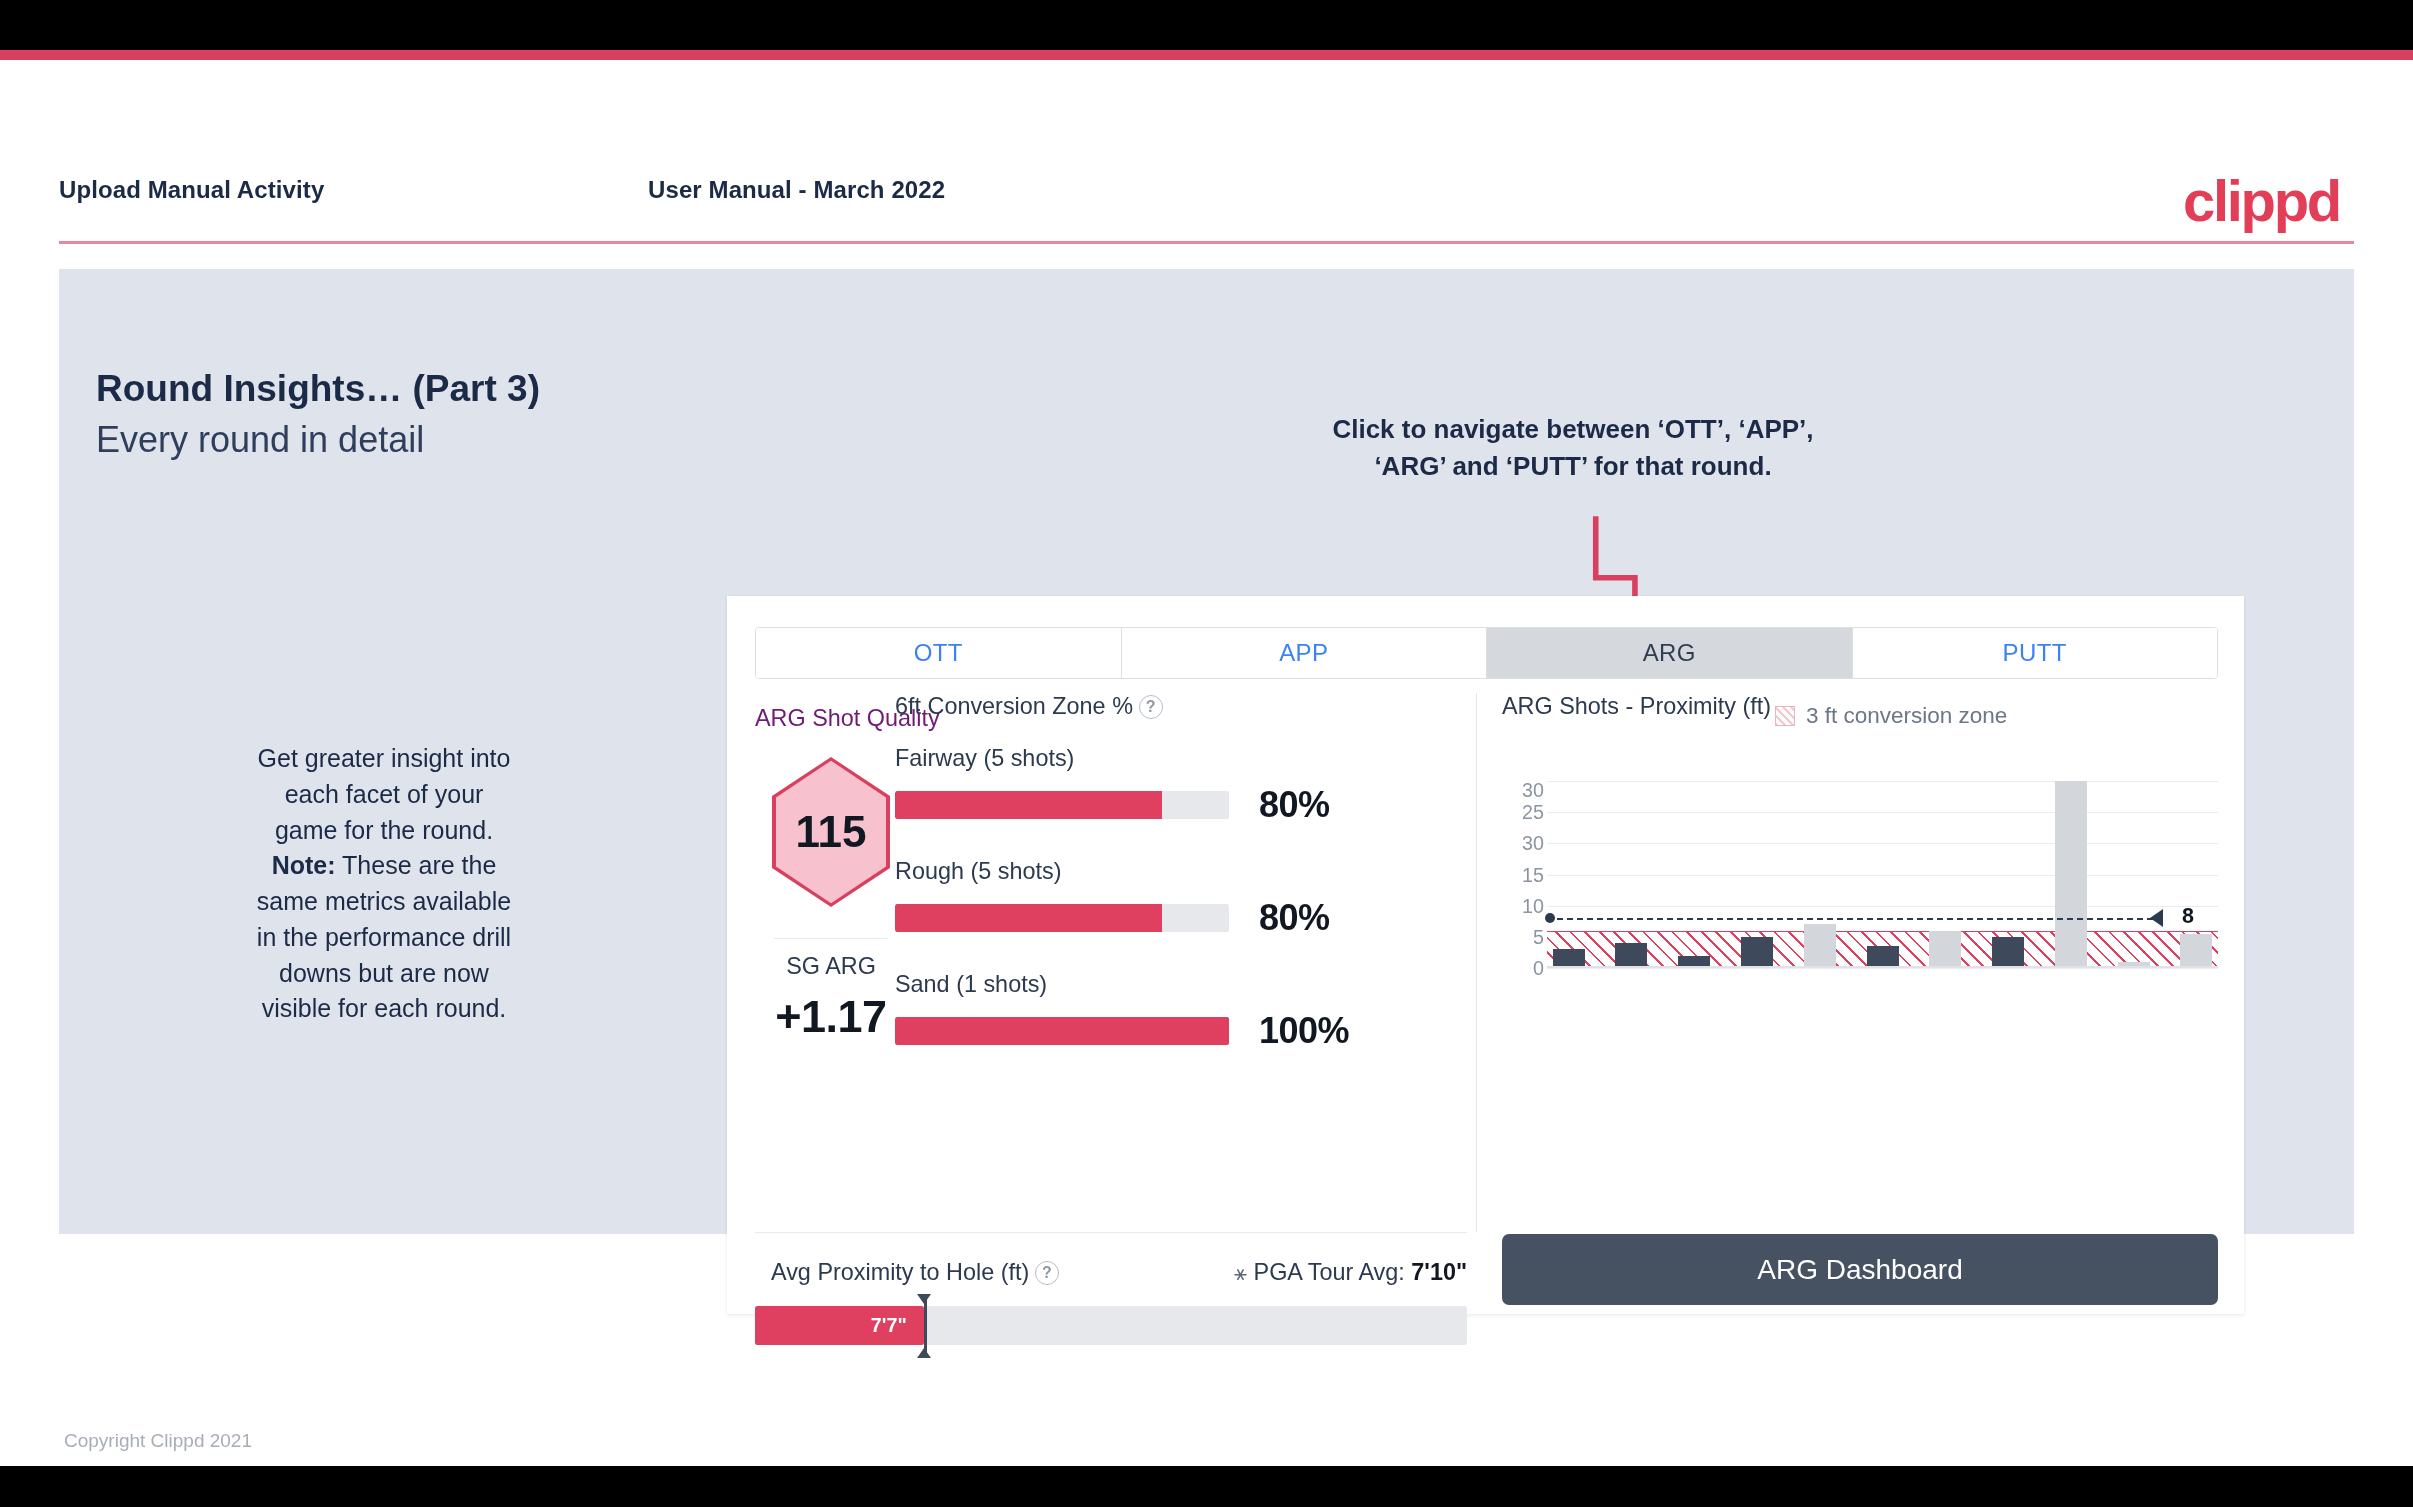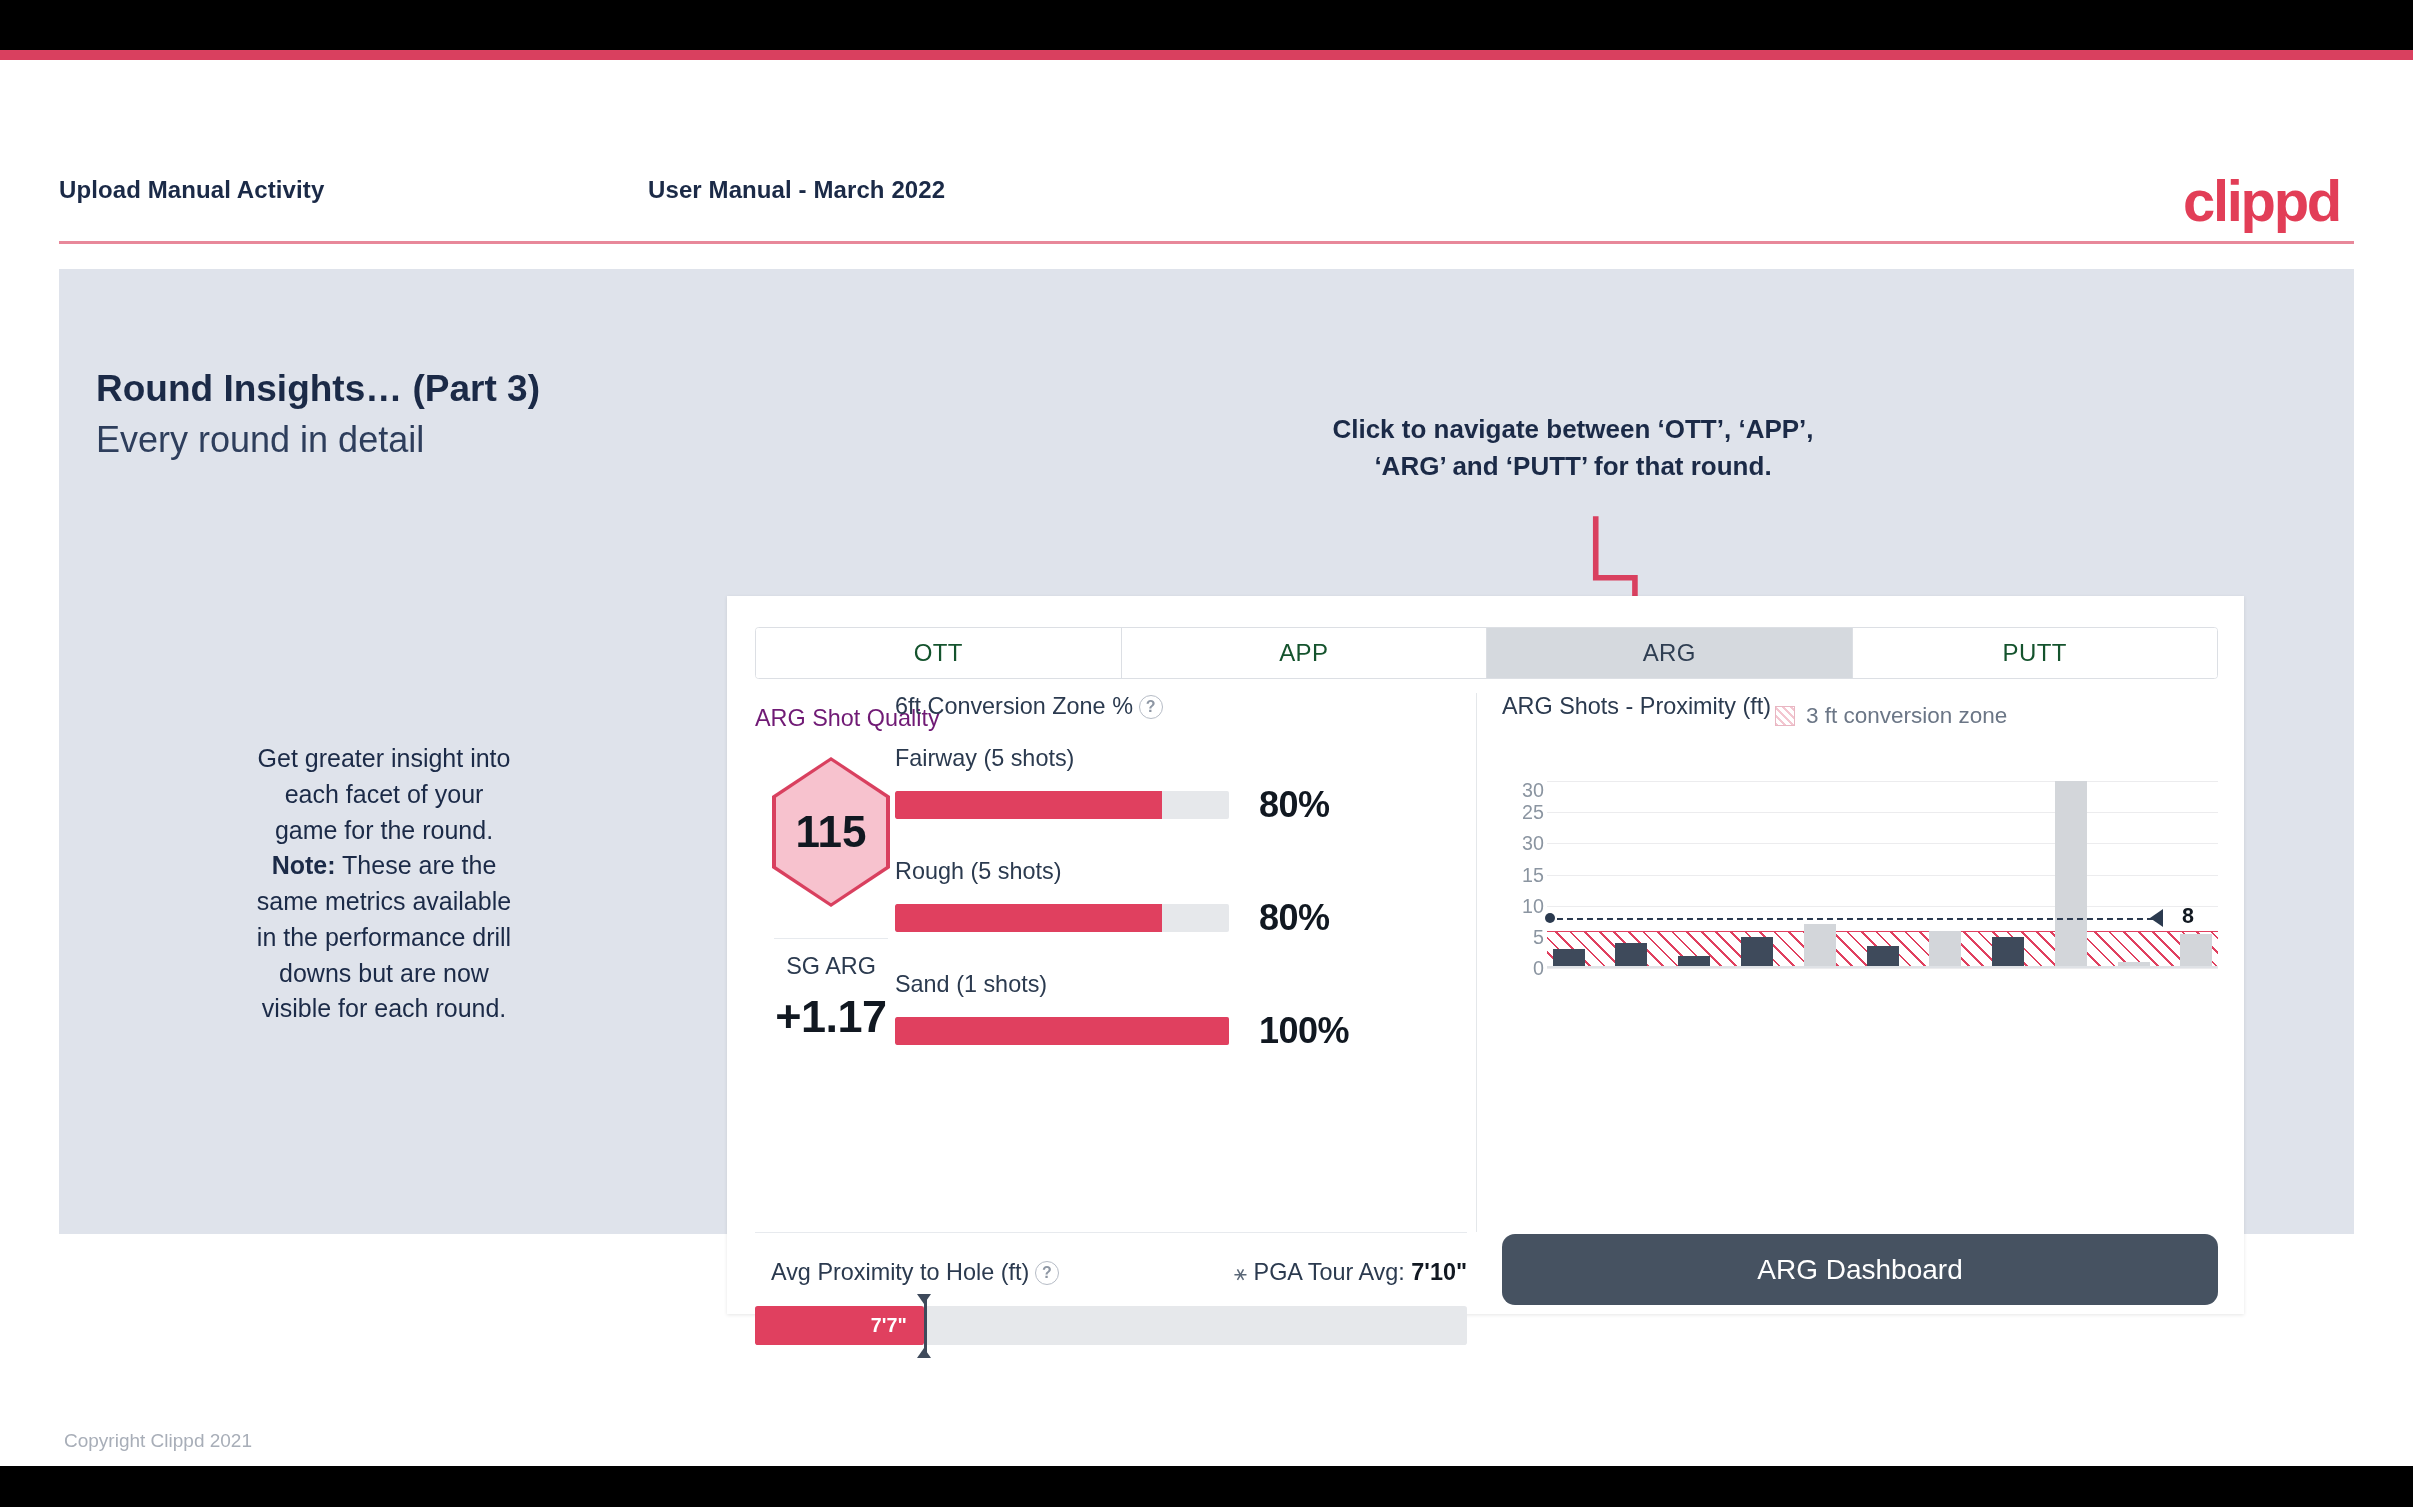--- a/index.html
+++ b/index.html
@@ -88,21 +88,21 @@
     box-shadow:0 0.9px 3.7px rgba(0,0,0,.10);
   }
 
   .tabs {
     position:absolute; left:28px; top:31px; width:1463px; height:52px;
     display:flex; border:0.9px solid #dcdfe4; border-radius:3.7px; overflow:hidden;
     background:#fff;
   }
   .tab {
     flex:1; display:flex; align-items:center; justify-content:center;
-    font-size:24px; color:#14532d; letter-spacing:0.4px;
+    font-size:24px; color:#3b82f6; letter-spacing:0.4px;
     border-right:0.9px solid #dcdfe4; background:#ffffff; cursor:pointer;
   }
   .tab:last-child { border-right:none; }
   .tab.active { background:#d5d9de; color:#2f3e52; }
 
   .card-split {
     position:absolute; left:749px; top:97px; width:0.9px; height:539px;
     background:#e4e7ea;
   }
 
@@ -253,21 +253,21 @@
     position:absolute; width:0; height:0;
     border-top:9.4px solid transparent; border-bottom:9.4px solid transparent;
     border-right:13px solid #2b3a4f;
   }
   .avg-val {
     position:absolute; font-size:21.5px; font-weight:700; color:#111821;
   }
 
   .dash-btn {
     position:absolute; left:0; top:541px; width:716px; height:71px;
-    background:#465261; color:#ffffff; border:none; border-radius:13px;
+    background:#465261; color:#ffffff; border:none; border-radius:7px;
     font-size:28px; font-family:"Liberation Sans", sans-serif; cursor:pointer;
     display:flex; align-items:center; justify-content:center;
   }
 </style>
 </head>
 <body>
 
 <div id="slide-root">
 
   <div class="letterbox-top"></div>

